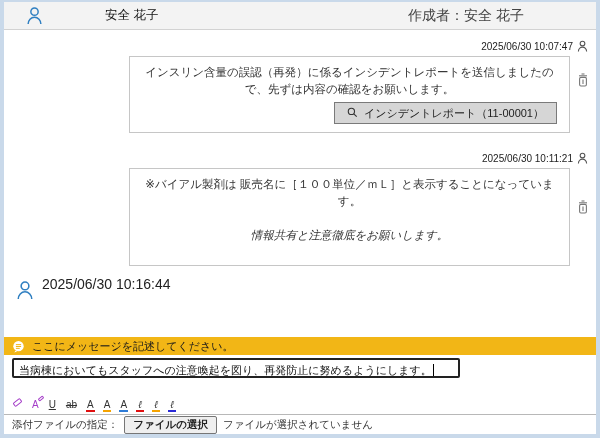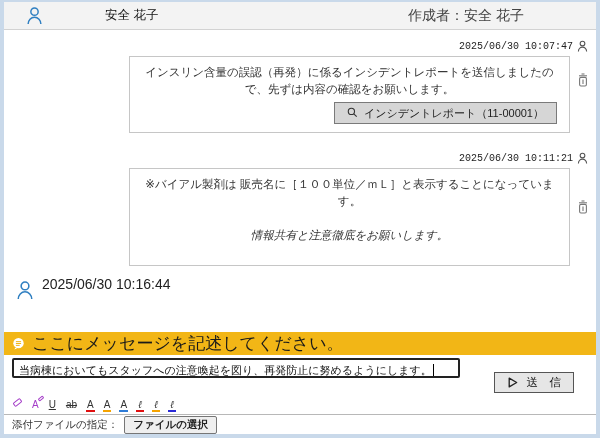--- a/index.html
+++ b/index.html
@@ -12,39 +12,39 @@
   
   .hdr { height:28px; flex:0 0 28px; background:#f3f3f3; border-bottom:1px solid #d2d2d2;
          display:flex; align-items:center; padding:0 8px; }
   .hdr .avatar { color:#2f7fc1; margin-left:14px; }
   .hdr .title { font-weight:normal; font-size:12.5px; color:#111; margin-left:62px; }
   .hdr .creator { margin-left:auto; margin-right:64px; font-size:14px; color:#444; }
 
   
   .content { flex:1 1 auto; background:#fff; overflow:hidden; padding-top:9px; }
   .ts-row { display:flex; justify-content:flex-end; align-items:center; gap:4px;
-            margin:0 8px 3px 0; font-size:10px; color:#222; height:14px;font-family:Liberation Mono, monospace; }
+            margin:0 8px 3px 0; font-size:10px; color:#222; height:14px; }
   .msg-wrap { position:relative; margin:0 26px 0 125px;text-align:center; }
   .msg-box { border:1px solid #c6c6c6; background:#fff; padding:7px 10px;
              font-size:11.5px; line-height:1.5; color:#333; }
   .msg-box .gap { height:16px; }
   .trash { position:absolute; right:-19px; width:12px; height:14px; cursor:pointer; }
   .report-btn { display:flex; align-items:center; gap:6px; margin:3px 2px 1px auto;
                 width:max-content; background:#d6d6d6; border:1px solid #7a7a7a;
                 font-size:11px; color:#222; padding:2px 12px; cursor:pointer; }
   .m2-ts { margin-top:18px; }
 
   
   .author { display:flex; margin:10px 0 0 12px; gap:8px; }
   .author .avatar { color:#2f7fc1; margin-top:3px; }
   .author .ts { font-size:14px; color:#222; }
 
   
   .notice { flex:0 0 18px; background:#f2b616; display:flex; align-items:center;
-            gap:7px; padding:0 8px; font-size:17px; color:#1a1a1a; }
+            gap:7px; padding:0 8px; font-size:11px; color:#1a1a1a; }
 
   
   .composer { flex:0 0 42px; display:flex; align-items:flex-start; padding:3px 8px 0 8px; }
   .inputbox { width:448px; height:20px; border:2px solid #222; border-radius:2px;
               background:#fff; font-size:11px; padding:3px 5px; line-height:1.4;
               color:#111; overflow:hidden; }
   .caret { display:inline-block; width:1px; height:12px; background:#000;
            vertical-align:-2px; margin-left:1px; }
   .send-btn { margin:14px 14px 0 auto; background:#e6e6e6; border:1px solid #555;
               height:21px; padding:0 12px; display:flex; align-items:center; gap:9px;
@@ -172,42 +172,35 @@
             <line x1="4.2" y1="5" x2="9.8" y2="5" stroke="#f2b616" stroke-width="1.1"></line>
             <line x1="4.2" y1="7" x2="9.8" y2="7" stroke="#f2b616" stroke-width="1.1"></line>
             <line x1="4.2" y1="9" x2="8.3" y2="9" stroke="#f2b616" stroke-width="1.1"></line>
           </svg>
       </span>
       <span>ここにメッセージを記述してください。</span>
     </div>
 
     <div class="composer">
       <div class="inputbox"><span>当病棟においてもスタッフへの注意喚起を図り、再発防止に努めるようにします。</span><span class="caret"></span></div>
-      <div class="send-btn">
-        <span>
-          <svg width="11" height="11" viewBox="0 0 10 10">
-              <path d="M2 1 L8.8 5 L2 9 Z" fill="none" stroke="#222" stroke-width="1.2" stroke-linejoin="round"></path>
-            </svg>
-        </span>
-        <span>送　信</span>
-      </div>
     </div>
 
     <div class="fmtbar">
       <span class="tb"><span class="eraser-shape"></span></span>
       <span class="tb purple clearA"><span>A</span><span class="mini"></span></span>
       <span class="tb u">U</span>
       <span class="tb st">ab</span>
       <span class="tb" style="border-bottom-color: rgb(224, 16, 16);">A</span>
       <span class="tb" style="border-bottom-color: rgb(245, 163, 0);">A</span>
       <span class="tb" style="border-bottom-color: rgb(46, 123, 214);">A</span>
       <span class="tb pen" style="border-bottom-color: rgb(224, 16, 16);">ℓ</span>
       <span class="tb pen" style="border-bottom-color: rgb(245, 163, 0);">ℓ</span>
       <span class="tb pen" style="border-bottom-color: rgb(42, 42, 214);">ℓ</span>
     </div>
 
     <div class="attach">
       <span>添付ファイルの指定：</span>
       <span class="file-btn">ファイルの選択</span>
+      <span>ファイルが選択されていません</span>
     </div>
 
   </div>
 </div>
 
 </body></html>

